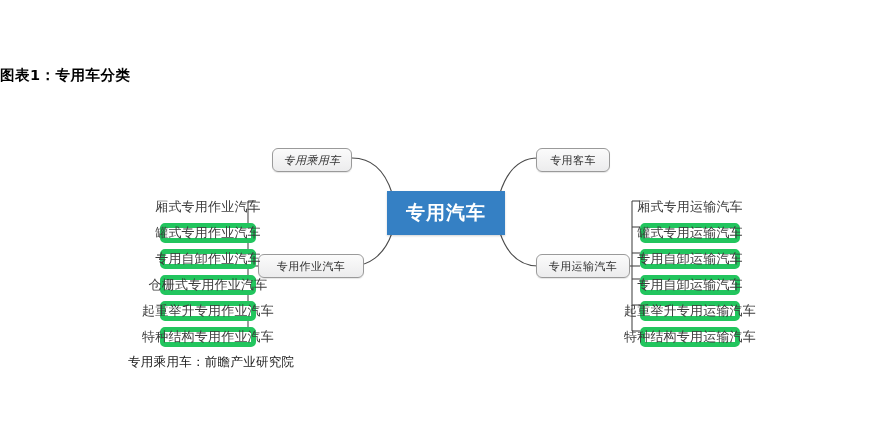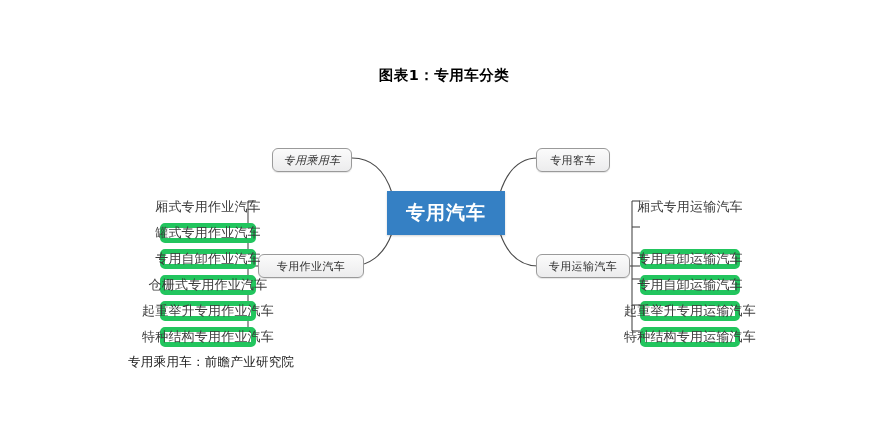--- a/index.html
+++ b/index.html
@@ -15,21 +15,21 @@
     width: 888px;
     height: 444px;
     background: #ffffff;
     overflow: hidden;
   }
   #title {
     position: absolute;
     left: 0;
     top: 66px;
     width: 888px;
-    text-align: center;
+    text-align: left;
     font-size: 14.5px;
     font-weight: bold;
     color: #000000;
     letter-spacing: 0.5px;
   }
   #source {
     position: absolute;
     left: 128px;
     top: 354px;
     font-size: 12.5px;
@@ -143,20 +143,21 @@
   <div class="node branch" id="branch-3">专用运输汽车</div>
 
   <div class="node leaf leaf-left plain" style="top:191px">厢式专用作业汽车</div>
   <div class="node leaf leaf-left" style="top:217px">罐式专用作业汽车</div>
   <div class="node leaf leaf-left" style="top:243px">专用自卸作业汽车</div>
   <div class="node leaf leaf-left" style="top:269px">仓栅式专用作业汽车</div>
   <div class="node leaf leaf-left" style="top:295px">起重举升专用作业汽车</div>
   <div class="node leaf leaf-left" style="top:321px">特种结构专用作业汽车</div>
 
   <div class="node leaf leaf-right plain" style="top:191px">厢式专用运输汽车</div>
+  <div class="node leaf leaf-right" style="top:217px">罐式专用运输汽车</div>
   <div class="node leaf leaf-right" style="top:243px">专用自卸运输汽车</div>
   <div class="node leaf leaf-right" style="top:269px">专用自卸运输汽车</div>
   <div class="node leaf leaf-right" style="top:295px">起重举升专用运输汽车</div>
   <div class="node leaf leaf-right" style="top:321px">特种结构专用运输汽车</div>
 
   <div id="source">专用乘用车：前瞻产业研究院</div>
 
 </div>
 
 </body></html>

